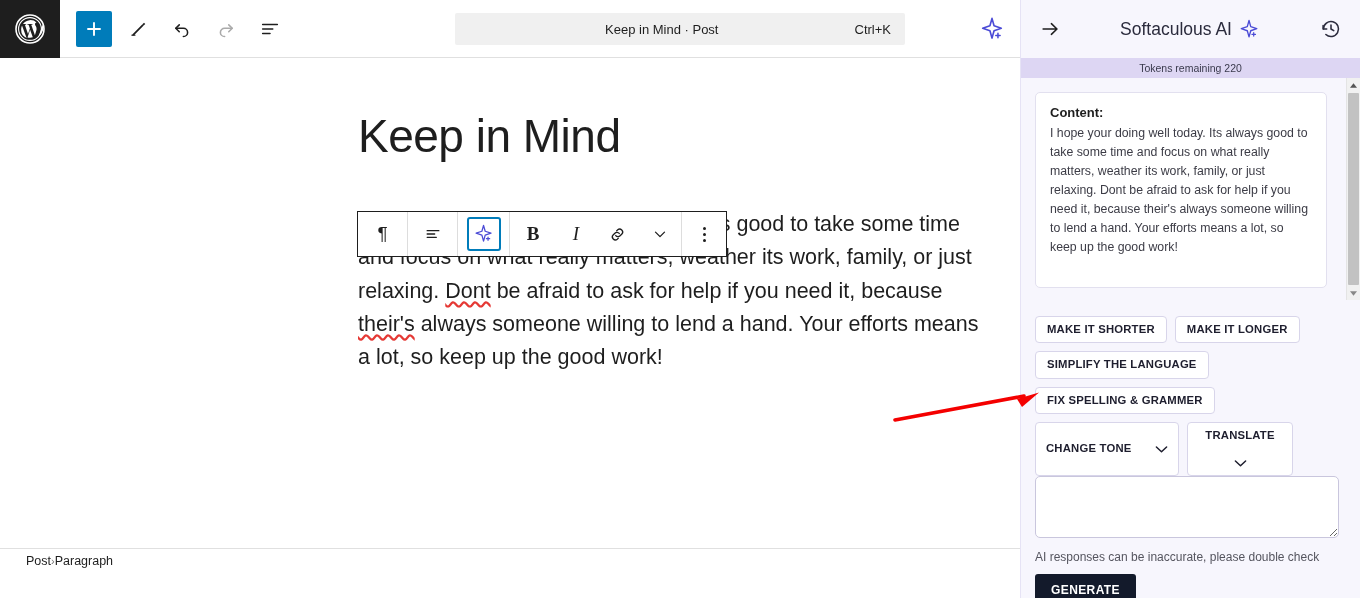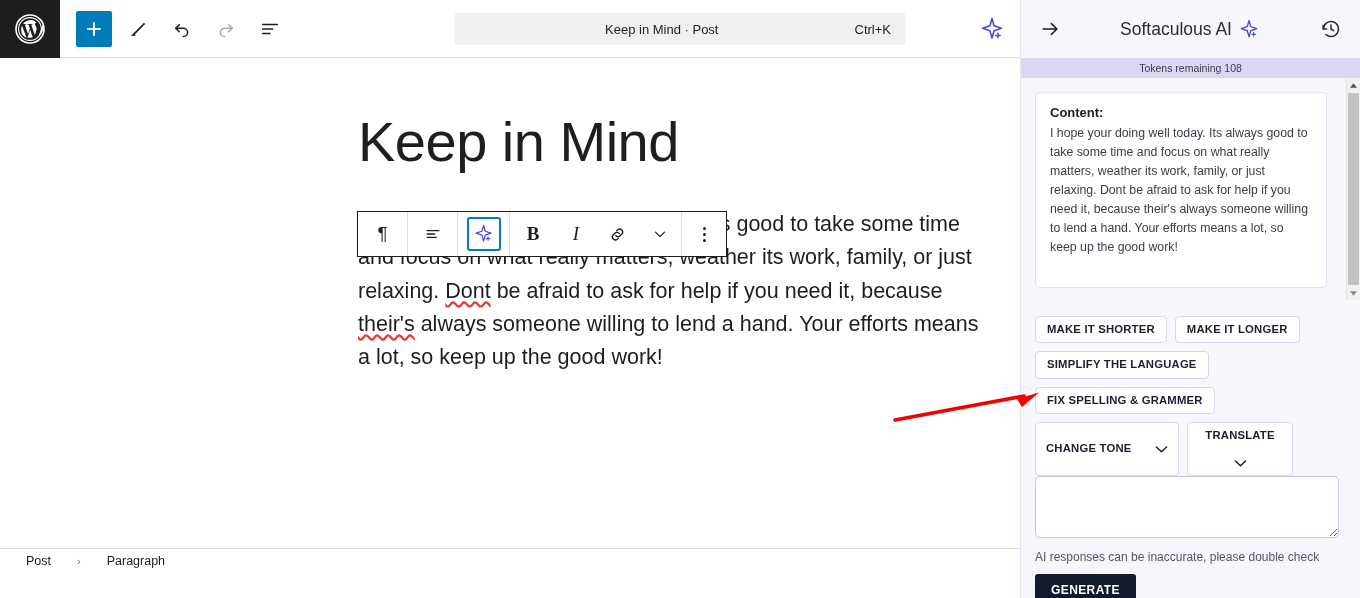--- a/index.html
+++ b/index.html
@@ -66,21 +66,21 @@
   
   .canvas {
     position: absolute; top: 58px; left: 0;
     width: 1020px; height: 515px;
     background: #fff;
     overflow: hidden;
   }
   .post-wrap { position: relative; padding: 52px 0 0 0; }
   .post-title {
     position: absolute; top: 52px; left: 358px;
-    font-size: 56px; line-height: 1.15;
+    font-size: 46px; line-height: 1.15;
     font-weight: 400; color: #1e1e1e;
     letter-spacing: -0.5px;
     white-space: nowrap;
   }
   .post-body {
     position: absolute; top: 150px; left: 358px;
     width: 635px;
     font-size: 21.5px; line-height: 1.55;
     color: #1e1e1e;
   }
@@ -120,21 +120,21 @@
   .kebab { display: flex; flex-direction: column; gap: 3px; align-items: center; }
   .kebab i { width: 3px; height: 3px; background: #1e1e1e; border-radius: 50%; display: block; }
 
   
   .breadcrumb-bar {
     position: absolute; bottom: 0; left: 0;
     width: 1020px; height: 25px;
     background: #fff;
     border-top: 1px solid #e0e0e0;
     display: flex; align-items: center;
-    padding-left: 26px; gap: 26px;
+    padding-left: 26px; gap: 0;
   }
   .bc-item { font-size: 12.5px; color: #1e1e1e; }
   .bc-sep { font-size: 11px; color: #757575; }
 
   
   .ai-panel {
     position: absolute; top: 0; right: 0;
     width: 340px; height: 598px;
     background: #f7f6fd;
     border-left: 1px solid #e6e3f5;
@@ -398,21 +398,21 @@
       <div class="ai-history">
         <svg width="22" height="22" viewBox="0 0 24 24">
           <path d="M3.8 12a8.2 8.2 0 1 1 2.6 6" fill="none" stroke="#2b2b3d" stroke-width="1.7" stroke-linecap="round"></path>
           <path d="M3.4 8.2v3.9h3.9" fill="none" stroke="#2b2b3d" stroke-width="1.7" stroke-linecap="round" stroke-linejoin="round"></path>
           <path d="M12 7.6V12l3 1.8" fill="none" stroke="#2b2b3d" stroke-width="1.7" stroke-linecap="round" stroke-linejoin="round"></path>
         </svg>
       </div>
     </div>
 
     <div class="tokens-bar">
-      <span class="tokens-text">Tokens remaining 108</span>
+      <span class="tokens-text">Tokens remaining 220</span>
     </div>
 
     <div class="ai-scrollarea">
       <div class="content-card">
         <div class="content-label">Content:</div>
         <div class="content-text">I hope your doing well today. Its always good to take some time and focus on what really matters, weather its work, family, or just relaxing. Dont be afraid to ask for help if you need it, because their's always someone willing to lend a hand. Your efforts means a lot, so keep up the good work!</div>
       </div>
       <div class="vscroll">
         <div class="vs-arrow">
           <svg width="9" height="7" viewBox="0 0 10 8">

